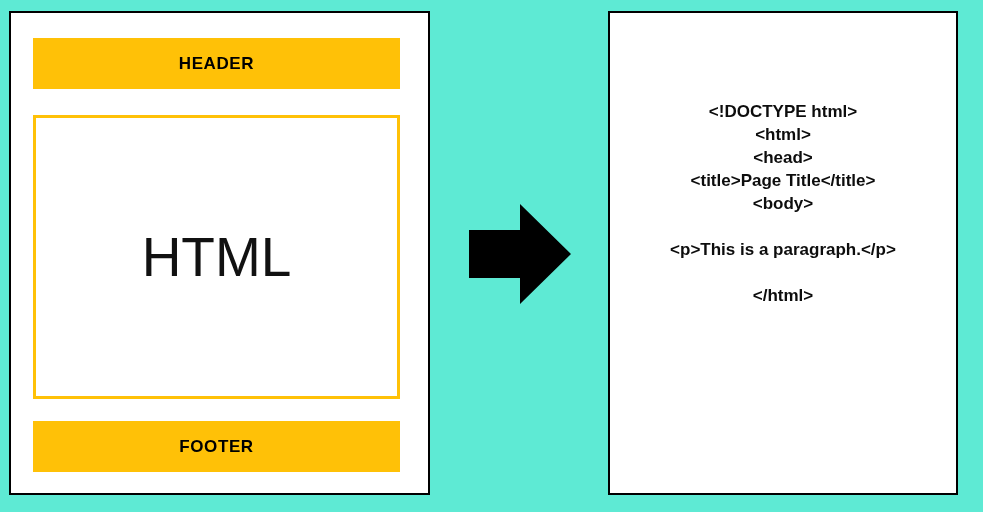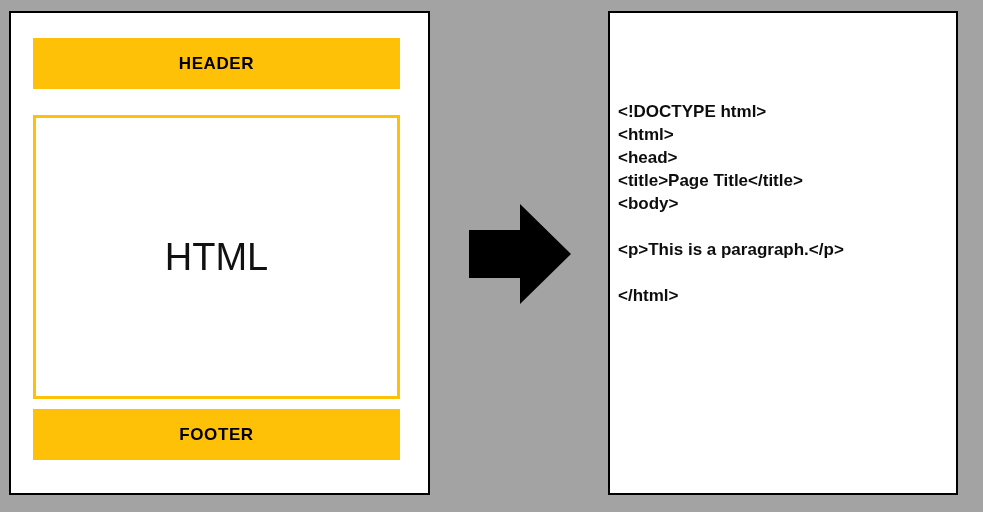--- a/index.html
+++ b/index.html
@@ -12,21 +12,21 @@
     height: 512px;
     font-family: "Liberation Sans", sans-serif;
     overflow: hidden;
     position: relative;
   }
 
   #stage {
     position: relative;
     width: 983px;
     height: 512px;
-    background: #a3a3a3;
+    background: #5eead4;
   }
 
   
   .page-mock {
     position: absolute;
     left: 9px;
     top: 11px;
     width: 421px;
     height: 484px;
     border: 2px solid #000000;
@@ -46,37 +46,37 @@
     box-sizing: border-box;
   }
   .band-label {
     font-size: 17px;
     font-weight: bold;
     color: #000000;
     letter-spacing: 0.6px;
     line-height: 1;
   }
   .band-header { top: 25px; }
-  .band-footer { top: 396px; align-items: center; }
+  .band-footer { top: 408px; align-items: center; }
 
   .content-box {
     position: absolute;
     left: 22px;
     top: 102px;
     width: 367px;
     height: 284px;
     border: 3px solid #FFC107;
     box-sizing: border-box;
     background: #ffffff;
     display: flex;
     align-items: center;
     justify-content: center;
   }
   .content-label {
-    font-size: 38px;
+    font-size: 55px;
     font-weight: 400;
     color: #111111;
     line-height: 1;
     letter-spacing: 0px;
   }
 
   
   .arrow {
     position: absolute;
     left: 469px;
@@ -105,20 +105,21 @@
   }
   .code-line {
     font-family: "Liberation Sans", sans-serif;
     font-size: 17px;
     font-weight: bold;
     color: #000000;
     line-height: 23px;
     height: 23px;
     white-space: pre;
     color: #0d0d0d;
+    text-align: center;
   }
   .code-line.blank { height: 23px; }
 </style>
 </head>
 <body>
 
 <div id="stage">
 
   <div class="page-mock">
 

